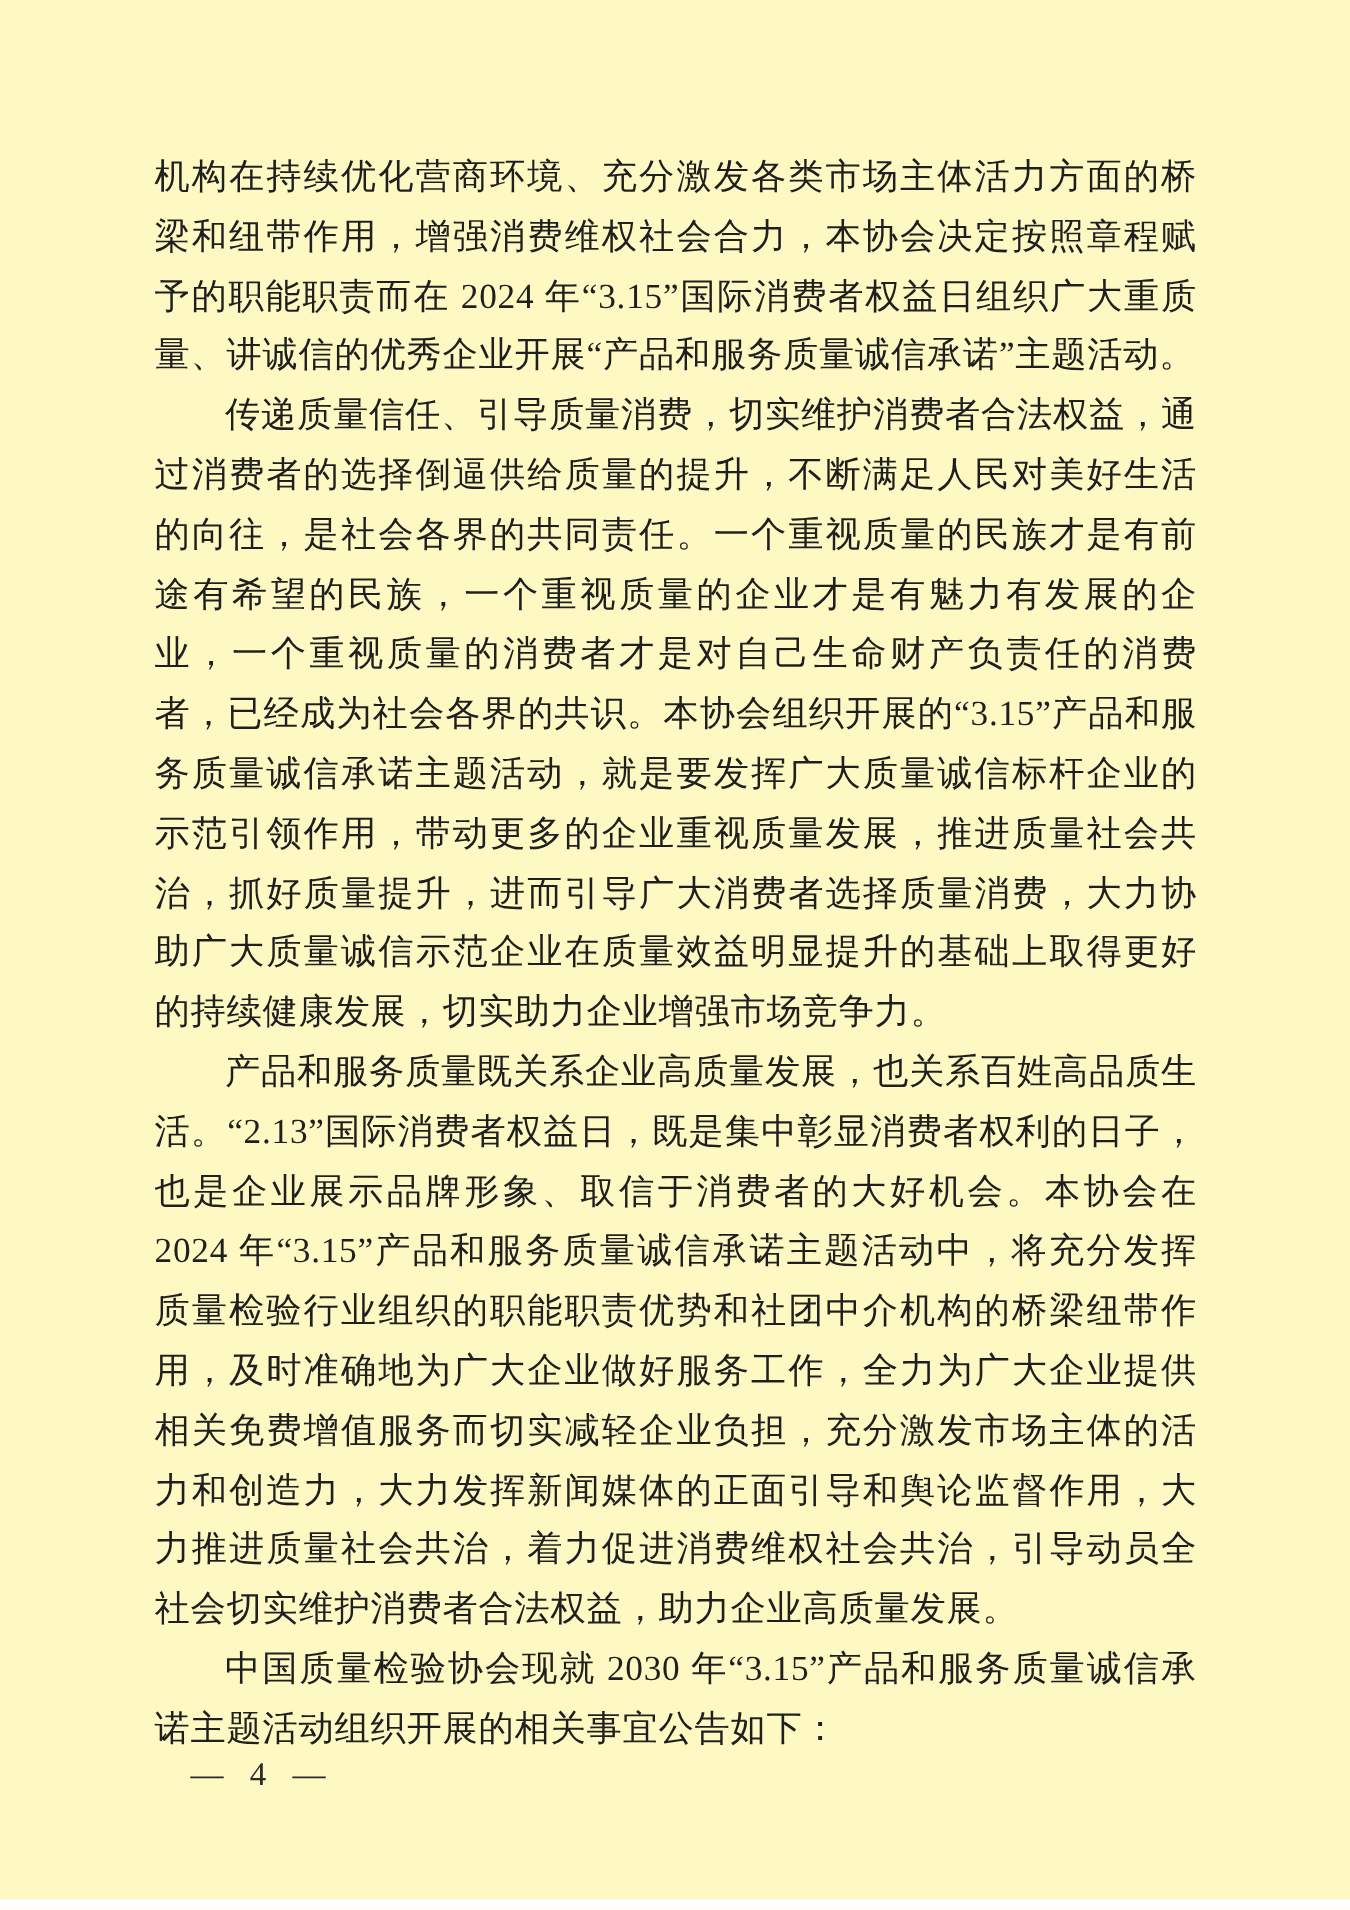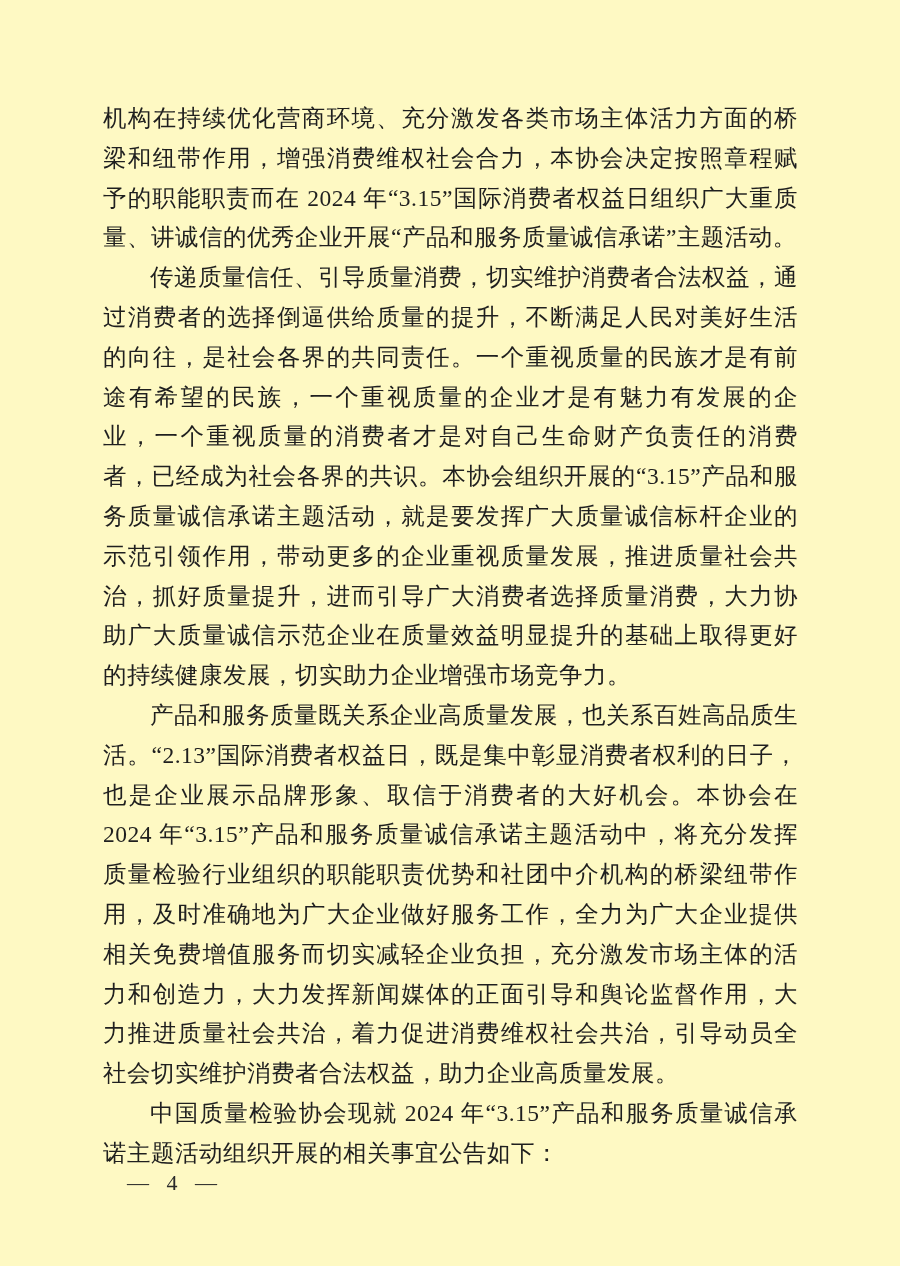--- a/index.html
+++ b/index.html
@@ -45,16 +45,16 @@
   }
 </style>
 </head>
 <body>
 
 <div class="page">
   <div class="content">
     <p class="continuation">机构在持续优化营商环境、充分激发各类市场主体活力方面的桥梁和纽带作用，增强消费维权社会合力，本协会决定按照章程赋予的职能职责而在 2024 年“3.15”国际消费者权益日组织广大重质量、讲诚信的优秀企业开展“产品和服务质量诚信承诺”主题活动。</p>
     <p>传递质量信任、引导质量消费，切实维护消费者合法权益，通过消费者的选择倒逼供给质量的提升，不断满足人民对美好生活的向往，是社会各界的共同责任。一个重视质量的民族才是有前途有希望的民族，一个重视质量的企业才是有魅力有发展的企业，一个重视质量的消费者才是对自己生命财产负责任的消费者，已经成为社会各界的共识。本协会组织开展的“3.15”产品和服务质量诚信承诺主题活动，就是要发挥广大质量诚信标杆企业的示范引领作用，带动更多的企业重视质量发展，推进质量社会共治，抓好质量提升，进而引导广大消费者选择质量消费，大力协助广大质量诚信示范企业在质量效益明显提升的基础上取得更好的持续健康发展，切实助力企业增强市场竞争力。</p>
     <p>产品和服务质量既关系企业高质量发展，也关系百姓高品质生活。“2.13”国际消费者权益日，既是集中彰显消费者权利的日子，也是企业展示品牌形象、取信于消费者的大好机会。本协会在 2024 年“3.15”产品和服务质量诚信承诺主题活动中，将充分发挥质量检验行业组织的职能职责优势和社团中介机构的桥梁纽带作用，及时准确地为广大企业做好服务工作，全力为广大企业提供相关免费增值服务而切实减轻企业负担，充分激发市场主体的活力和创造力，大力发挥新闻媒体的正面引导和舆论监督作用，大力推进质量社会共治，着力促进消费维权社会共治，引导动员全社会切实维护消费者合法权益，助力企业高质量发展。</p>
-    <p>中国质量检验协会现就 2024 年“3.15”产品和服务质量诚信承诺主题活动组织开展的相关事宜公告如下：</p>
+    <p>中国质量检验协会现就 2030 年“3.15”产品和服务质量诚信承诺主题活动组织开展的相关事宜公告如下：</p>
   </div>
   <div class="page-number">— 4 —</div>
 </div>
 
 </body></html>

